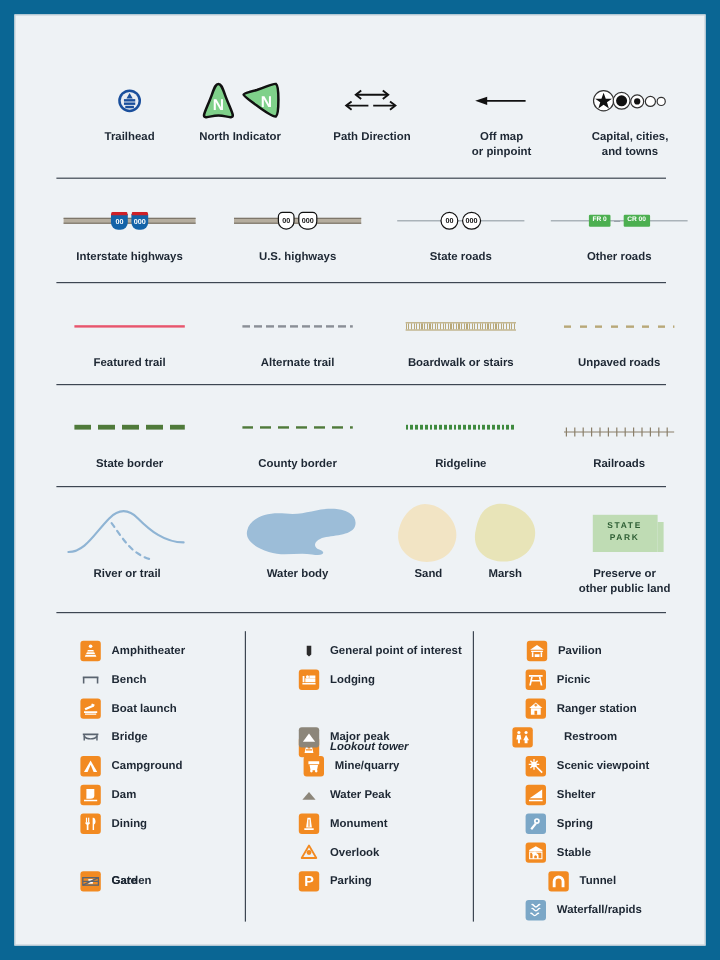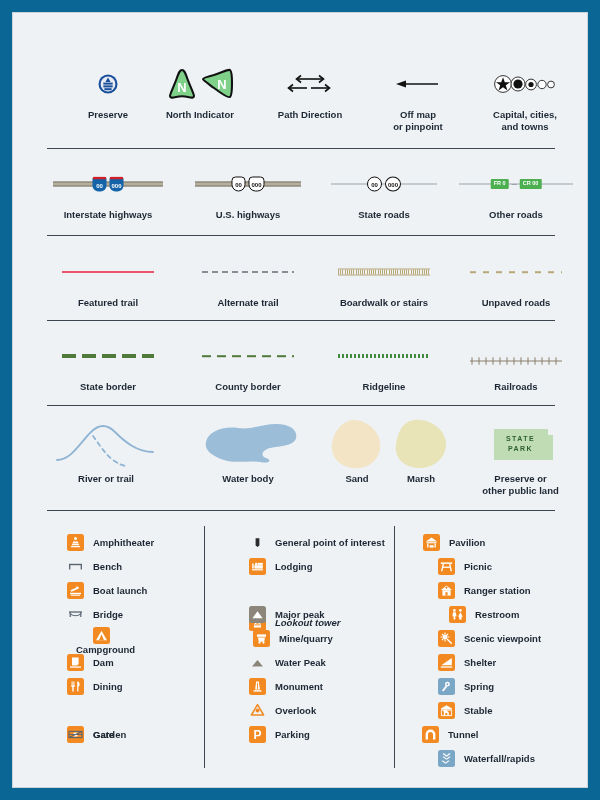--- a/index.html
+++ b/index.html
@@ -161,21 +161,21 @@
       <div class="glyph">
         <svg width="22" height="22" viewBox="0 0 22 22">
           <circle cx="11" cy="11" r="9.5" fill="#1a4f9c"></circle>
           <circle cx="11" cy="11" r="7.4" fill="#e9edf2"></circle>
           <path d="M11 4.5 L13.6 9 L8.4 9 Z" fill="#1a4f9c"></path>
           <rect x="6.3" y="9.6" width="9.4" height="2" fill="#1a4f9c"></rect>
           <rect x="6.3" y="12.4" width="9.4" height="2" fill="#1a4f9c"></rect>
           <rect x="7.4" y="15.2" width="7.2" height="2" fill="#1a4f9c"></rect>
         </svg>
       </div>
-      <div class="caption">Preserve</div>
+      <div class="caption">Trailhead</div>
     </div>
 
     <div class="cell" style="left:122px;top:0;width:130px;">
       <div class="glyph">
         <svg width="72" height="36" viewBox="0 0 72 36">
           <path d="M18 4 C20 4 21 6 23.5 13 C26 20 30 28 30 30 C30 32 28 32 24 31 C20 30 16 30 12 31 C8 32 6 32 6 30 C6 28 10 20 12.5 13 C15 6 16 4 18 4 Z" fill="#7fd18a" stroke="#111" stroke-width="2.1" stroke-linejoin="round"></path>
           <text x="18" y="26" font-family="Liberation Sans, sans-serif" font-size="13" font-weight="bold" fill="#fff" text-anchor="middle">N</text>
           <path d="M66 4 C67.5 5 68 8 68 17 C68 26 67.5 30 66 31 C64 32 58 28 50 22 C42 16 39 14 39 13 C39 12 42 11 50 9 C58 6.5 64 3 66 4 Z" fill="#7fd18a" stroke="#111" stroke-width="2.1" stroke-linejoin="round"></path>
           <text x="58" y="23" font-family="Liberation Sans, sans-serif" font-size="13" font-weight="bold" fill="#fff" text-anchor="middle">N</text>
         </svg>
@@ -472,21 +472,21 @@
       <div class="icon-item" style="left:54px;top:590px;">
         <div class="icon-box none">
           <svg width="17" height="13" viewBox="0 0 17 13">
             <path d="M2 4h13" stroke="#5a6470" stroke-width="1.3" fill="none"></path>
             <path d="M3 5.5c2.2 3 8.8 3 11 0" stroke="#5a6470" stroke-width="1.2" fill="none"></path>
             <path d="M3.2 4v5M13.8 4v5" stroke="#5a6470" stroke-width="1.2"></path>
           </svg>
         </div>
         <span class="icon-label">Bridge</span>
       </div>
-      <div class="icon-item" style="left:54px;top:614px;flex-direction:column;">
+      <div class="icon-item" style="left:54px;top:614px;">
         <div class="icon-box orange">
           <svg width="13" height="13" viewBox="0 0 13 13">
             <path d="M6.5 1.8L12 11.3H1z" fill="#fff"></path>
             <path d="M6.5 5.2L9 11.3H4z" fill="#f28a21"></path>
           </svg>
         </div>
         <span class="icon-label">Campground</span>
       </div>
       <div class="icon-item" style="left:54px;top:638px;">
         <div class="icon-box orange">
@@ -622,21 +622,21 @@
         <div class="icon-box orange">
           <svg width="13" height="13" viewBox="0 0 13 13">
             <text x="6.5" y="10.6" font-family="Liberation Sans, sans-serif" font-size="12" font-weight="bold" fill="#fff" text-anchor="middle">P</text>
           </svg>
         </div>
         <span class="icon-label">Parking</span>
       </div>
     </div>
 
     <div>
-      <div class="icon-item" style="left:410px;top:518px;">
+      <div class="icon-item" style="left:426px;top:518px;">
         <div class="icon-box orange">
           <svg width="13" height="13" viewBox="0 0 13 13">
               <g fill="#fff">
             <path d="M6.5 1.6L12.2 5.4H0.8z"></path>
             <path d="M1.6 6.2h9.8v1.1H1.6z"></path>
             <path d="M2.2 7.6h1.3v4H2.2zM9.5 7.6h1.3v4H9.5z"></path>
             <path d="M4.6 9.2h4v2.4h-4z"></path>
               </g>
             </svg>
         </div>
@@ -661,21 +661,21 @@
               <g fill="#fff">
             <path d="M6.5 1.4L12 6H1z"></path>
             <path d="M2.4 6.2h8.2v5.4H2.4z"></path>
             <path d="M5.4 8.2h2.2v3.4H5.4z" fill="#f28a21"></path>
             <path d="M6.5 2.4v2.4M5.3 3.6h2.4" stroke="#f28a21" stroke-width="0.9"></path>
               </g>
             </svg>
         </div>
         <span class="icon-label">Ranger station</span>
       </div>
-      <div class="icon-item" style="left:436px;top:590px;">
+      <div class="icon-item" style="left:414px;top:590px;gap:17px;">
         <div class="icon-box orange">
           <svg width="13" height="13" viewBox="0 0 13 13">
               <g fill="#fff">
             <circle cx="3.4" cy="2.4" r="1.3"></circle>
             <path d="M2 4.2h2.8l.7 4H4.3v3.2H2.6V8.2H1.3z"></path>
             <circle cx="9.4" cy="2.4" r="1.3"></circle>
             <path d="M9.4 4.2l2.4 4.6h-1.2v2.6H8.2V8.8H7z"></path>
             <path d="M6.5 1.6v9.8" stroke="#f28a21" stroke-width="0.8"></path>
               </g>
             </svg>
@@ -722,21 +722,21 @@
           <svg width="13" height="13" viewBox="0 0 13 13">
               <g fill="#fff">
             <path d="M6.5 1.2L12 4.4v1.2H1V4.4z"></path>
             <path d="M3 6.6c1.4 0 1.8-1 3-1l1.4 1.6c.8.2 1.4 1 1.4 2v2.4H7.4V9.4l-1.2-.6-1 .6v2.2H3.8V8z"></path>
             <path d="M1.4 6.2h10.2v5.4H1.4z" fill="none" stroke="#fff" stroke-width="0.9"></path>
               </g>
             </svg>
         </div>
         <span class="icon-label">Stable</span>
       </div>
-      <div class="icon-item" style="left:409px;top:710px;">
+      <div class="icon-item" style="left:444px;top:710px;">
         <div class="icon-box orange">
           <svg width="13" height="13" viewBox="0 0 13 13">
             <path d="M1.6 11.4V6.5a4.9 4.9 0 0 1 9.8 0v4.9H9V6.5a2.5 2.5 0 0 0-5 0v4.9z" fill="#fff"></path>
           </svg>
         </div>
         <span class="icon-label">Tunnel</span>
       </div>
       <div class="icon-item" style="left:425px;top:734px;">
         <div class="icon-box blue">
           <svg width="13" height="13" viewBox="0 0 13 13">

